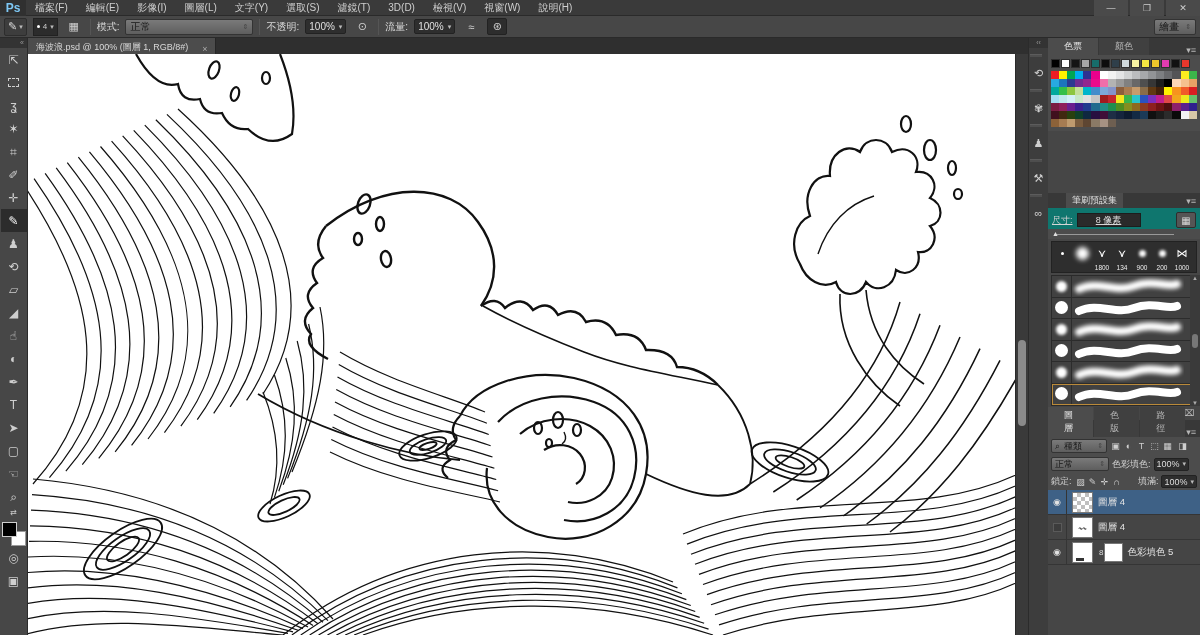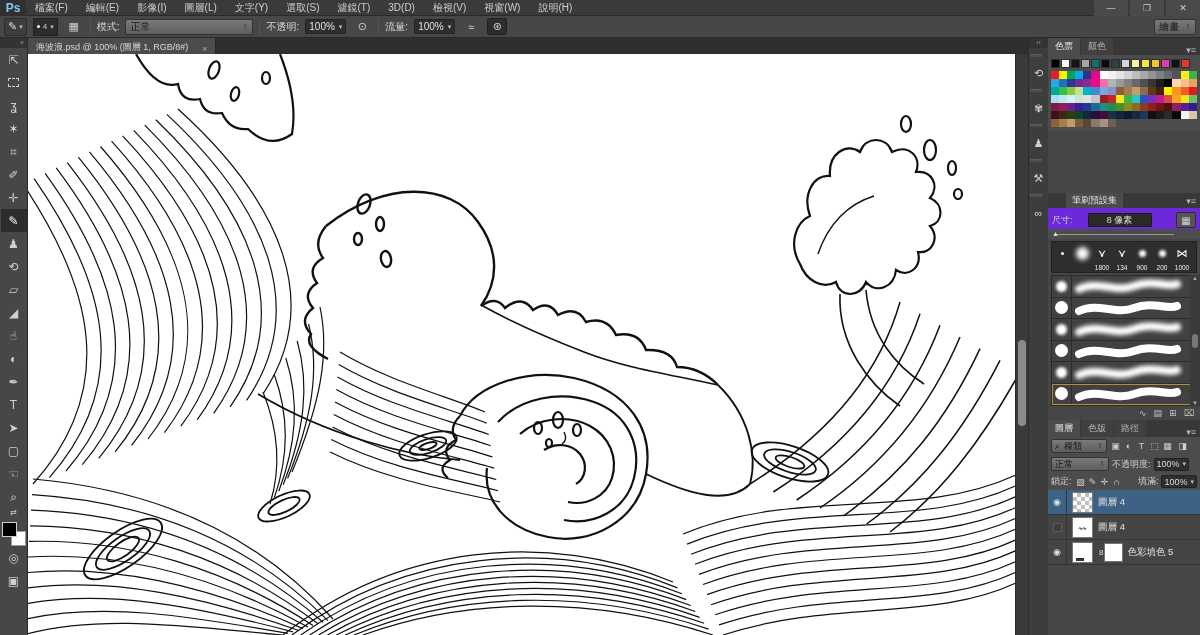--- a/index.html
+++ b/index.html
@@ -65,36 +65,36 @@
   #dockstrip { position:absolute; left:1028px; top:38px; width:20px; bottom:0; background:#3d3d3d;
     border-left:1px solid #2b2b2b; display:flex; flex-direction:column; align-items:center; }
   #dock-head { width:100%; height:10px; background:#333; color:#999; font-size:7px; text-align:center; line-height:10px; }
   .dock-icon { width:18px; height:20px; margin-top:6px; display:flex; align-items:center; justify-content:center;
     color:#cfcfcf; font-size:11px; }
   .dock-grip { width:12px; height:3px; background:#4e4e4e; border-top:1px solid #5c5c5c; margin-top:6px; }
 
   
   #panels { position:absolute; left:1048px; top:38px; width:152px; bottom:0; background:#464646; }
   .panel-tabs { height:17px; background:#383838; display:flex; align-items:flex-end; }
-  .ptab { font-size:9px; padding:2px 7px; color:#b5b5b5; background:#404040; margin-right:1px; }
+  .ptab { font-size:9px; padding:2px 16px; color:#b5b5b5; background:#404040; margin-right:1px; }
   .ptab.active { background:#4c4c4c; color:#e4e4e4; }
   .panel-menu { margin-left:auto; color:#b5b5b5; font-size:9px; padding-right:4px; }
 
   
   #swatches-body { background:#4c4c4c; padding:4px 3px; }
   #recent-row { display:flex; gap:1px; margin-bottom:3px; }
   .sw-big { width:9px; height:9px; border:1px solid #2e2e2e; }
   .sw-row { display:flex; }
   .sw { width:8.1px; height:8px; }
   #swatches-gap { height:62px; background:#464646; }
 
   
   #brush-head { height:15px; background:#383838; display:flex; align-items:center;padding-left:18px; }
   #brush-title { font-size:9px; background:#4c4c4c; color:#e0e0e0; padding:1px 6px; }
-  #size-row { display:flex; align-items:center; padding:4px 4px 1px 4px; gap:15px; background:#6d28d9; }
+  #size-row { display:flex; align-items:center; padding:4px 4px 1px 4px; gap:4px; background:#0f766e;text-decoration:underline; }
   #size-value { background:#2a2a2a; border:1px solid #1d1d1d; color:#ddd; font-size:9px; width:64px; height:14px;
     display:flex; align-items:center; justify-content:center; }
   #brush-toggle { margin-left:auto; width:20px; height:16px; border:1px solid #2d2d2d; background:#555;
     color:#ddd; font-size:10px; display:flex; align-items:center; justify-content:center; border-radius:2px; }
   #size-slider { position:relative; height:10px; background:#4c4c4c; padding:0 6px; }
   #slider-track { position:absolute; left:6px; right:26px; top:5px; height:1px; background:#999; }
   #slider-thumb { position:absolute; left:4px; top:1px; color:#ddd; font-size:7px; }
   #sizes-row { display:flex; background:#2e2e2e; border:1px solid #222; margin:2px 3px; }
   .bsize { width:20px; height:30px; display:flex; flex-direction:column; align-items:center; justify-content:flex-end;
     color:#fff; position:relative; }
@@ -753,21 +753,21 @@
         <div class="f-icon">⬚</div>
         <div class="f-icon">▦</div>
       </div>
     <div class="f-icon">◨</div>
   </div>
   <div id="blend-row">
     <div id="blend-select">
       <span style="flex:1">正常</span>
       <span class="caret">⇕</span>
     </div>
-    <span class="mini-label">不透明度:</span>
+    <span class="mini-label">色彩填色:</span>
     <div class="mini-value">
       <span>100%</span>
       <span class="caret light">▾</span>
     </div>
   </div>
   <div id="lock-row">
     <span class="mini-label">鎖定:</span>
     <div id="lock-icons" style="display:flex">
         <div class="l-icon">▨</div>
         <div class="l-icon">✎</div>

